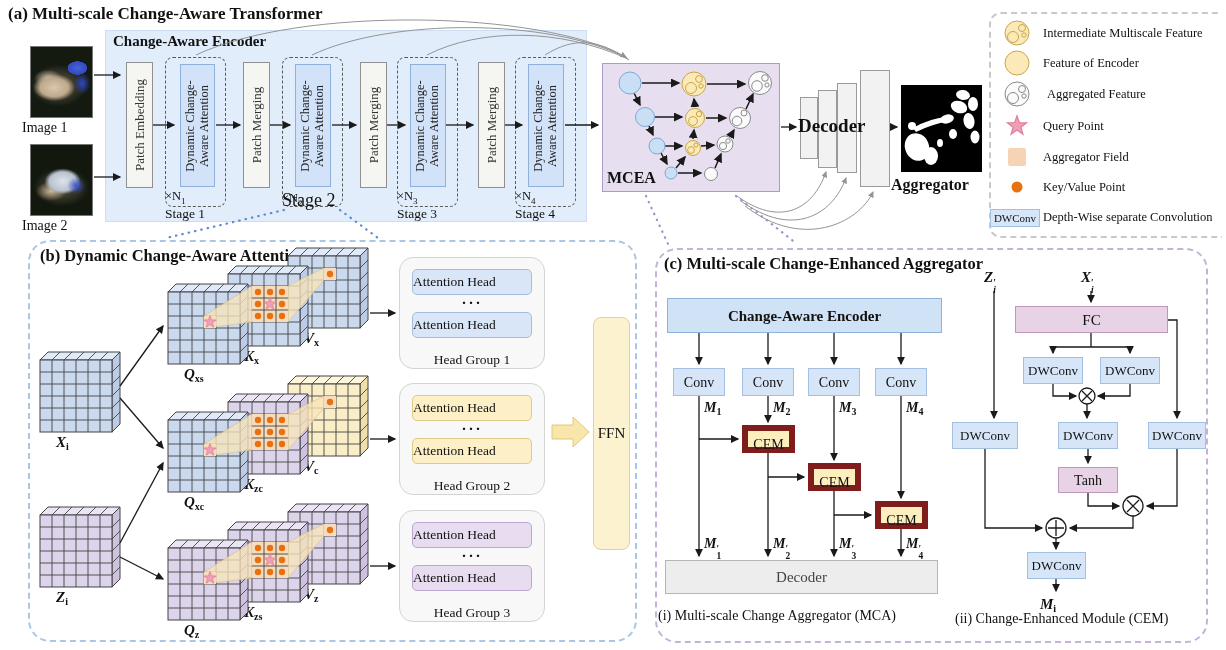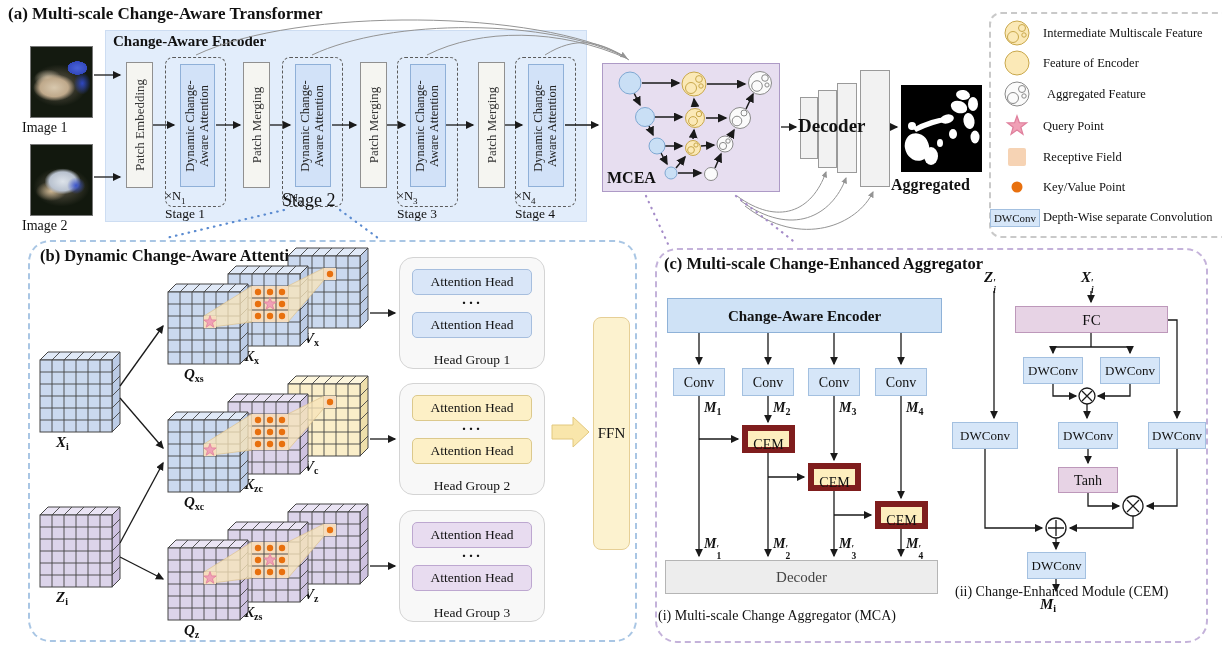--- a/index.html
+++ b/index.html
@@ -16,21 +16,21 @@
   .sdash{border:1.5px dashed #5a5a5a;border-radius:8px}
   .attn{background:#d2e2f8;border:1px solid #8fb0d8}
   .panelb{border:2.5px dashed #a9c6e4;border-radius:22px}
   .panelc{border:2.5px dashed #c4b2da;border-radius:22px}
   .blb{background:#d6e6f8;border:1px solid #a3c0e0;text-align:center}
   .ylb{background:#fdeebe;border:6px solid #7f1d1d;text-align:center}
   .plb{background:#e7d3e5;border:1px solid #bd98ba;text-align:center}
   .grylb{background:#ededed;border:1px solid #b5b5b5;text-align:center;color:#444}
   .hgroup{background:#f8f8f8;border:1px solid #d4d4d4;border-radius:14px;display:flex;
           flex-direction:column;align-items:center;padding-top:9px}
-  .pill{width:118px;height:25px;line-height:24px;text-align:center;font-size:13.5px;
+  .pill{width:118px;height:25px;line-height:24px;font-size:13.5px;
         border-radius:5px;margin:2px 0}
   .p1{background:#d9e6f8;border:1px solid #a6bede}
   .p2{background:#fdf0c6;border:1px solid #dcc98c}
   .p3{background:#e8dcf0;border:1px solid #bda7d0}
   .hdots{height:15px;line-height:12px;font-weight:bold;font-size:15px;letter-spacing:2px}
   .hcap{font-size:13.5px;margin-top:12px}
   .mlabel{font-weight:bold;font-style:italic}
   .mlabel sub{font-style:normal;font-size:10px;font-weight:bold;vertical-align:-3px}
   .stk{display:inline-flex;flex-direction:column;align-items:flex-start;vertical-align:-4px;
        font-style:normal;font-weight:bold;font-size:9.5px;line-height:7px}
@@ -125,28 +125,28 @@
   <div class="abs" style="left:602px;top:63px;width:178px;height:129px;background:#e7def0;border:1px solid #ad9ac6"></div>
   <div class="abs bold" style="left:607px;top:169px;font-size:16px">MCEA</div>
 
   <div class="abs" style="left:800px;top:97px;width:18px;height:62px;background:#f2f2f2;border:1px solid #9a9a9a"></div>
   <div class="abs" style="left:818px;top:90px;width:19px;height:78px;background:#f2f2f2;border:1px solid #9a9a9a"></div>
   <div class="abs" style="left:837px;top:83px;width:20px;height:90px;background:#f2f2f2;border:1px solid #9a9a9a"></div>
   <div class="abs" style="left:860px;top:70px;width:30px;height:117px;background:#f2f2f2;border:1px solid #9a9a9a"></div>
   <div class="abs bold ctr" style="left:798px;top:115px;width:94px;font-size:19px">Decoder</div>
 
   <div class="abs" style="left:901px;top:85px;width:81px;height:87px;background:#000"></div>
-  <div class="abs bold ctr" style="left:891px;top:176px;width:100px;font-size:16px">Aggregated</div>
+  <div class="abs bold ctr" style="left:891px;top:176px;width:100px;font-size:16px">Aggregator</div>
 
   <div class="abs" style="left:989px;top:12px;width:260px;height:226px;border:2px dashed #c9c9c9;border-radius:12px"></div>
   <div class="abs" style="left:1043px;top:26px;font-size:12.5px">Intermediate Multiscale Feature</div>
   <div class="abs" style="left:1043px;top:56px;font-size:12.5px">Feature of Encoder</div>
   <div class="abs" style="left:1047px;top:87px;font-size:12.5px">Aggregated Feature</div>
   <div class="abs" style="left:1043px;top:119px;font-size:12.5px">Query Point</div>
-  <div class="abs" style="left:1043px;top:150px;font-size:12.5px">Receptive Field</div>
+  <div class="abs" style="left:1043px;top:150px;font-size:12.5px">Aggregator Field</div>
   <div class="abs" style="left:1043px;top:180px;font-size:12.5px">Key/Value  Point</div>
   <div class="abs blb" style="left:990px;top:209px;width:50px;height:18px;line-height:17px;font-size:11px">DWConv</div>
   <div class="abs" style="left:1043px;top:210px;font-size:12.5px">Depth-Wise separate Convolution</div>
 
   <div class="abs panelb" style="left:28px;top:240px;width:609px;height:402px"></div>
   <div class="abs bold" style="left:40px;top:246px;font-size:16.5px">(b) Dynamic Change-Aware Attention</div>
 
   <div class="abs ctr mlabel" style="left:56px;top:434px;width:40px;font-size:15px"><i>X</i><sub>i</sub></div>
   <div class="abs ctr mlabel" style="left:56px;top:589px;width:40px;font-size:15px"><i>Z</i><sub>i</sub></div>
   <div class="abs ctr mlabel" style="left:184px;top:366px;width:40px;font-size:15px"><i>Q</i><sub>xs</sub></div>
@@ -231,21 +231,21 @@
 
   <div class="abs plb" style="left:1015px;top:306px;width:153px;height:27px;line-height:26px;font-size:15px">FC</div>
   <div class="abs blb" style="left:1023px;top:357px;width:60px;height:27px;line-height:26px;font-size:13px">DWConv</div>
   <div class="abs blb" style="left:1100px;top:357px;width:60px;height:27px;line-height:26px;font-size:13px">DWConv</div>
   <div class="abs blb" style="left:952px;top:422px;width:66px;height:27px;line-height:26px;font-size:13px">DWConv</div>
   <div class="abs blb" style="left:1058px;top:422px;width:60px;height:27px;line-height:26px;font-size:13px">DWConv</div>
   <div class="abs blb" style="left:1148px;top:422px;width:58px;height:27px;line-height:26px;font-size:13px">DWConv</div>
   <div class="abs plb" style="left:1058px;top:467px;width:60px;height:26px;line-height:25px;font-size:14px">Tanh</div>
   <div class="abs blb" style="left:1027px;top:552px;width:59px;height:27px;line-height:26px;font-size:13px">DWConv</div>
   <div class="abs ctr mlabel" style="left:1040px;top:596px;width:32px;font-size:15px"><i>M</i><sub>i</sub></div>
-  <div class="abs ctr" style="left:955px;top:584px;width:272px;font-size:14px">(ii) Change-Enhanced Module (CEM)</div>
+  <div class="abs ctr" style="left:955px;top:611px;width:272px;font-size:14px">(ii) Change-Enhanced Module (CEM)</div>
 
   <svg id="gfx" width="1226" height="650" viewBox="0 0 1226 650">
     <defs>
       <marker id="ah" markerWidth="8" markerHeight="8" refX="5.4" refY="3" orient="auto">
         <path d="M0,0 L6.4,3 L0,6 Z" fill="#1a1a1a"></path>
       </marker>
       <marker id="ahg" markerWidth="8" markerHeight="8" refX="5.4" refY="3" orient="auto">
         <path d="M0,0 L6.4,3 L0,6 Z" fill="#949494"></path>
       </marker>
       <path id="star" d="M0,-6.5 L1.53,-2.1 L6.18,-2.01 L2.47,0.8 L3.82,5.26 L0,2.6 L-3.82,5.26 L-2.47,0.8 L-6.18,-2.01 L-1.53,-2.1 Z"></path>

